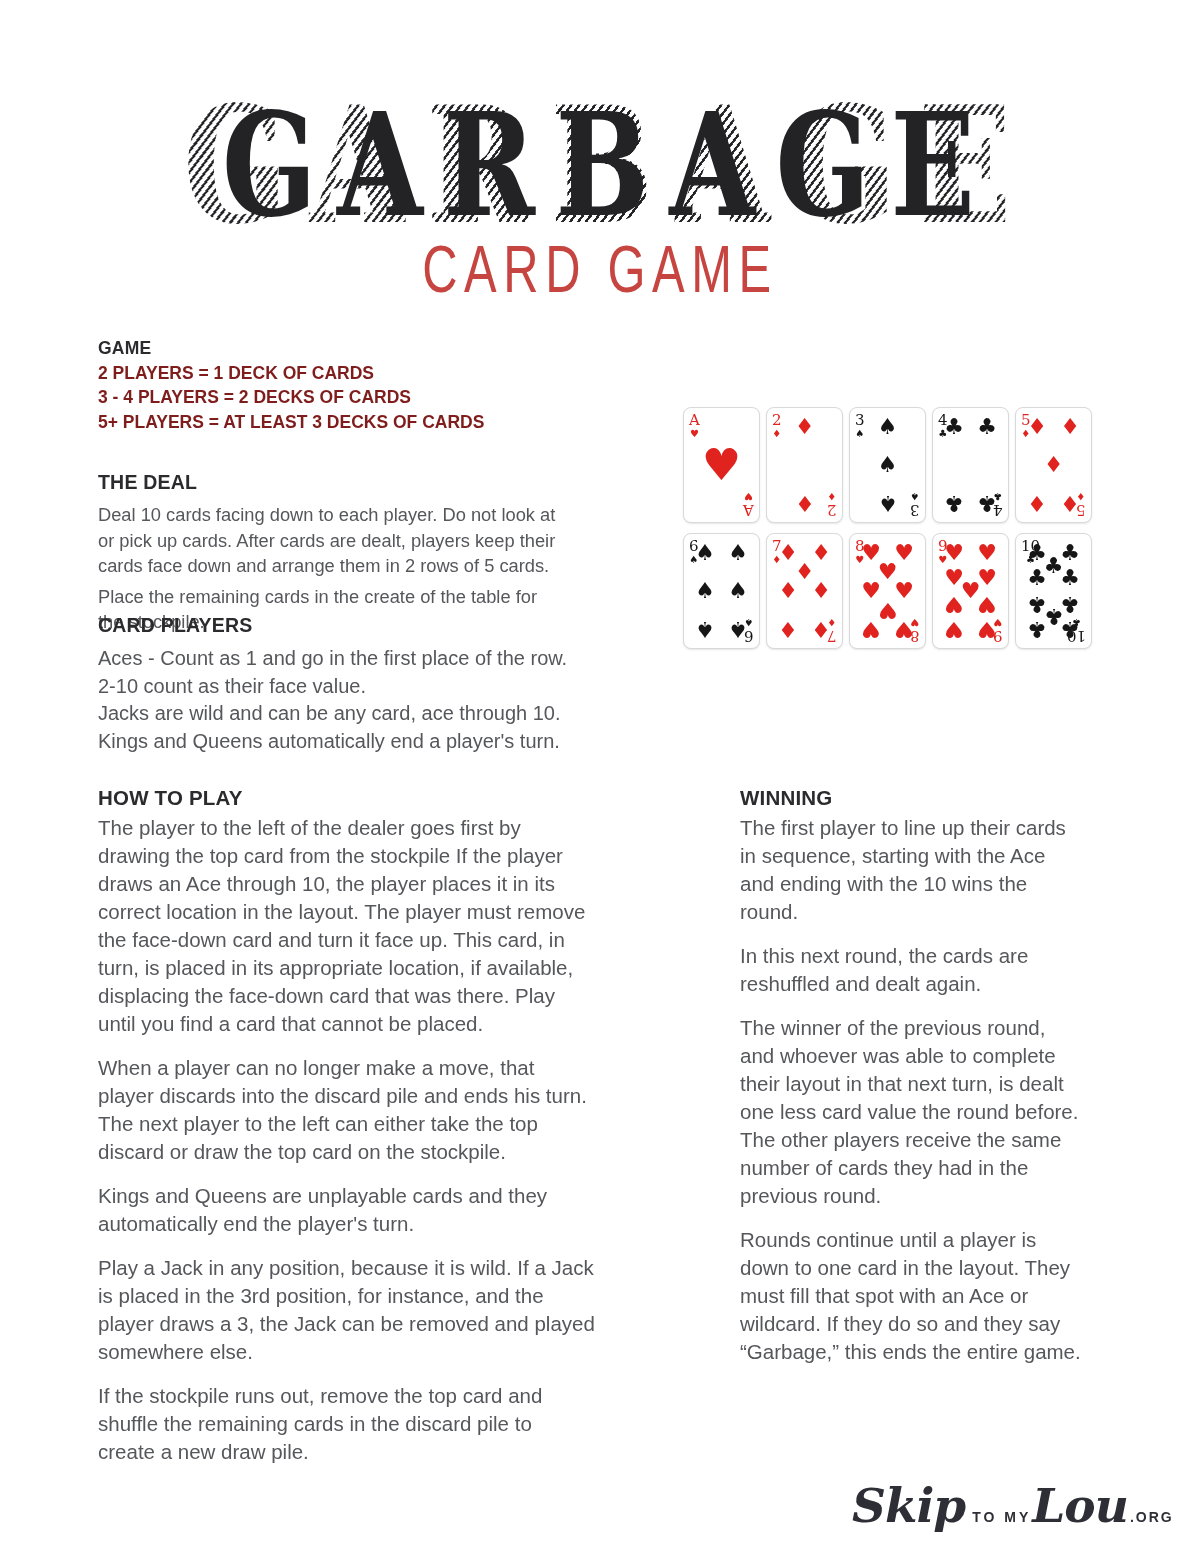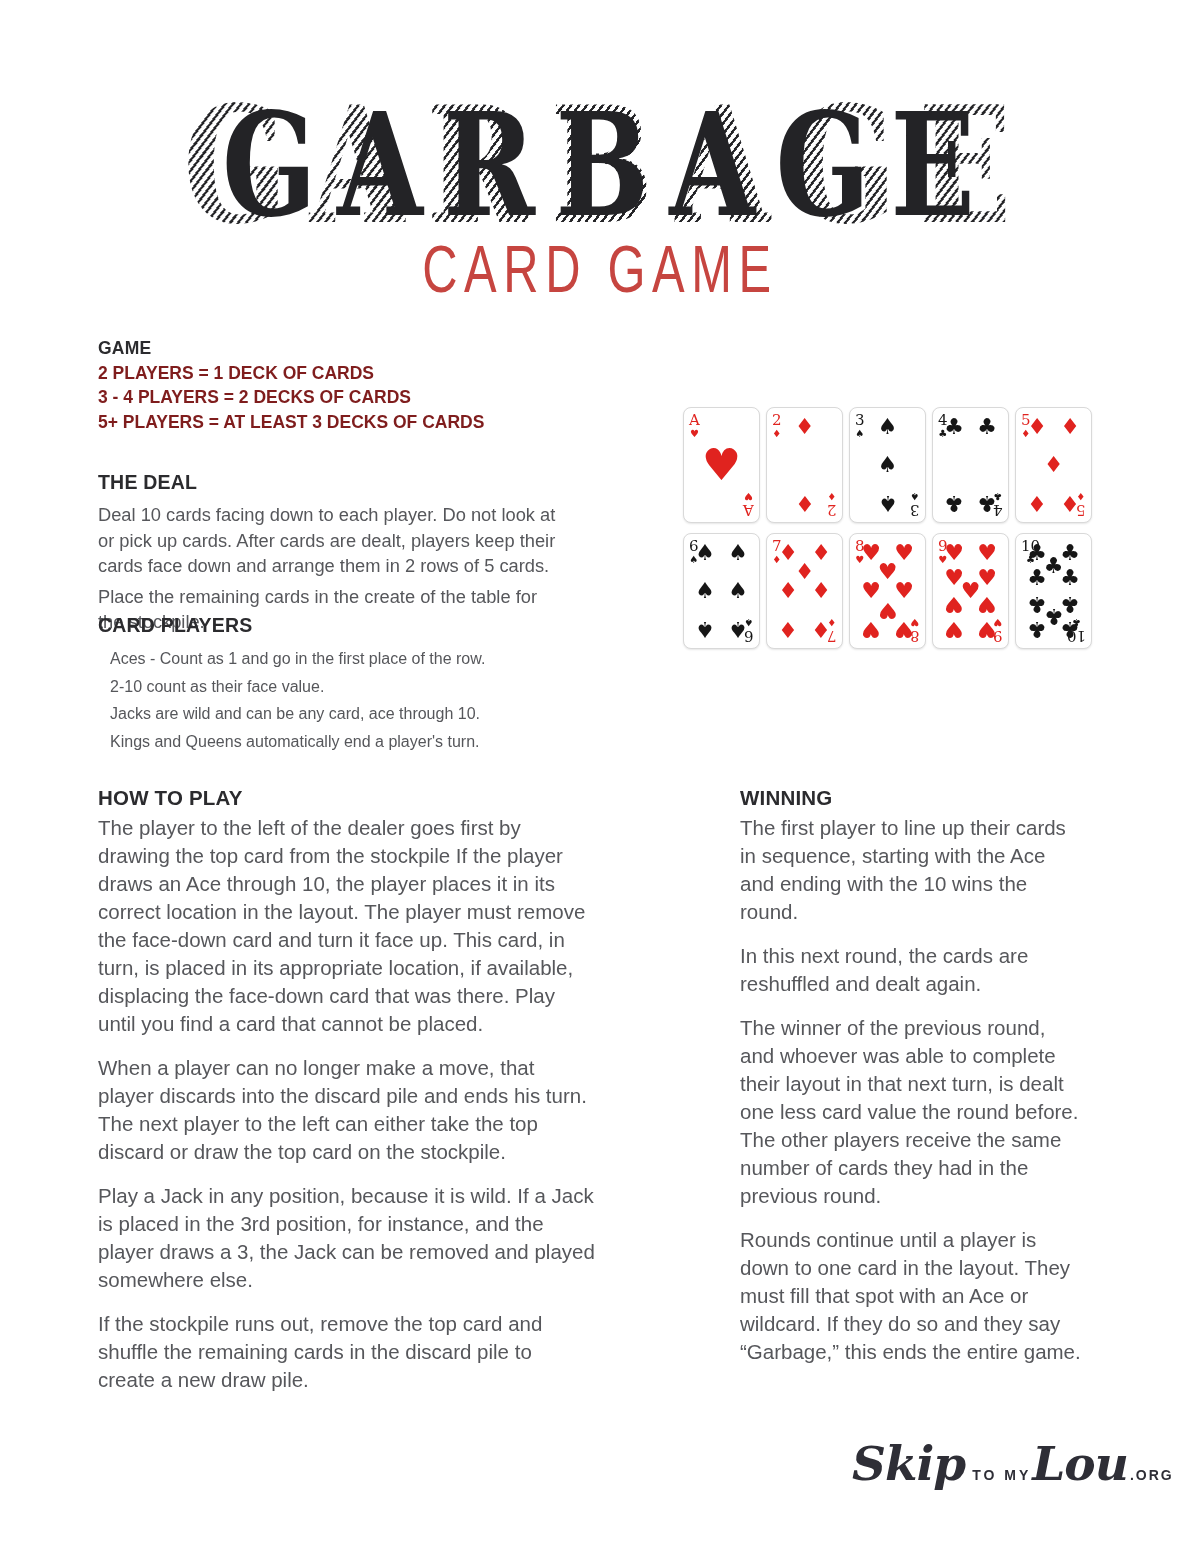--- a/index.html
+++ b/index.html
@@ -44,21 +44,21 @@
   }
   .cards-info .lines { font-weight:700; color:#7f1d1d; }
 
   .deal-section { position:absolute; left:98px; top:471px; width:520px; }
   .deal-section p {
     margin:0 0 5px 0; font-size:18.3px; line-height:25.5px; color:#56575b;
   }
 
   .values-section { position:absolute; left:98px; top:614px; width:540px; }
   .values-section .lines {
-    font-size:16px; line-height:27.5px; color:#56575b;margin-left:12px;
+    font-size:20px; line-height:27.5px; color:#56575b;
   }
 
   .howto-section { position:absolute; left:98px; top:786px; width:566px; }
   .winning-section { position:absolute; left:700px; top:786px; width:420px;margin-left:40px; }
   .howto-section .section-heading, .winning-section .section-heading {
     font-size:20.5px; margin-bottom:4px;
   }
   .howto-section p, .winning-section p {
     margin:0 0 16px 0; font-size:20.5px; line-height:28px; color:#56575b;
   }
@@ -82,21 +82,21 @@
   .corner .suit { font-family:"DejaVu Sans", sans-serif; font-size:10px; margin-top:1px; }
   .pip {
     position:absolute; font-family:"DejaVu Sans", sans-serif;
     font-size:22px; line-height:1; transform:translate(-50%,-50%);
   }
   .pip.rot { transform:translate(-50%,-50%) rotate(180deg); }
   .pip.big { font-size:44px; }
 
   
   .logo {
-    position:absolute; left:852px; top:1440px; color:#2e2e36;
+    position:absolute; left:852px; top:1482px; color:#2e2e36;
     display:flex; align-items:baseline; white-space:nowrap;
   }
   .logo .script {
     font-family:"DejaVu Serif", serif; font-style:italic; font-weight:700;
     font-size:47px; line-height:1; letter-spacing:-1px;
   }
   .logo .small {
     font-size:14px; font-weight:700; letter-spacing:3px;
     margin:0 1px 0 7px;
   }
@@ -304,20 +304,22 @@
 draws an Ace through 10, the player places it in its
 correct location in the layout. The player must remove
 the face-down card and turn it face up. This card, in
 turn, is placed in its appropriate location, if available,
 displacing the face-down card that was there. Play
 until you find a card that cannot be placed.</p>
     <p class="pre">When a player can no longer make a move, that
 player discards into the discard pile and ends his turn.
 The next player to the left can either take the top
 discard or draw the top card on the stockpile.</p>
+    <p class="pre">Kings and Queens are unplayable cards and they
+automatically end the player's turn.</p>
     <p class="pre">Play a Jack in any position, because it is wild. If a Jack
 is placed in the 3rd position, for instance, and the
 player draws a 3, the Jack can be removed and played
 somewhere else.</p>
     <p class="pre">If the stockpile runs out, remove the top card and
 shuffle the remaining cards in the discard pile to
 create a new draw pile.</p>
   </div>
 
   <div class="winning-section">

